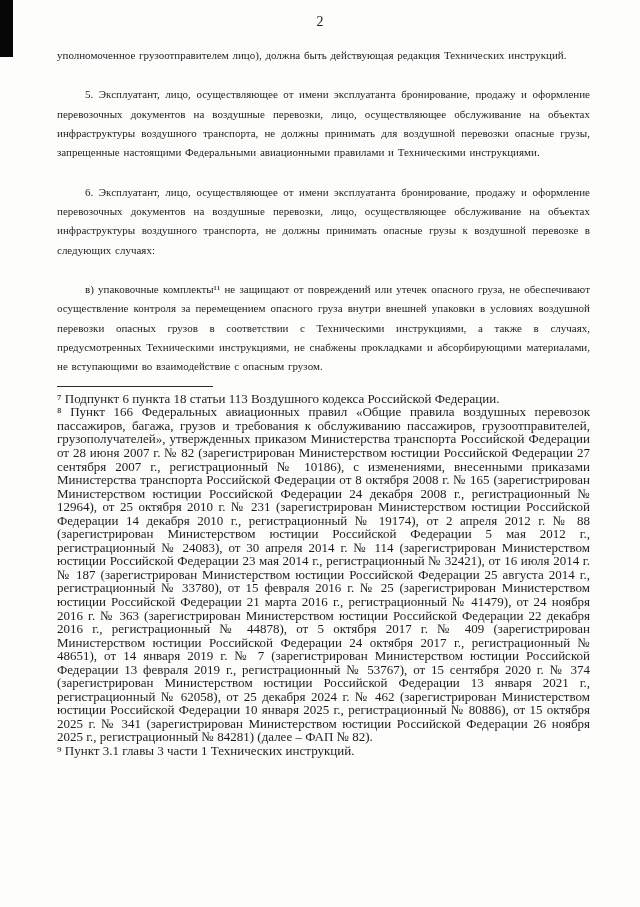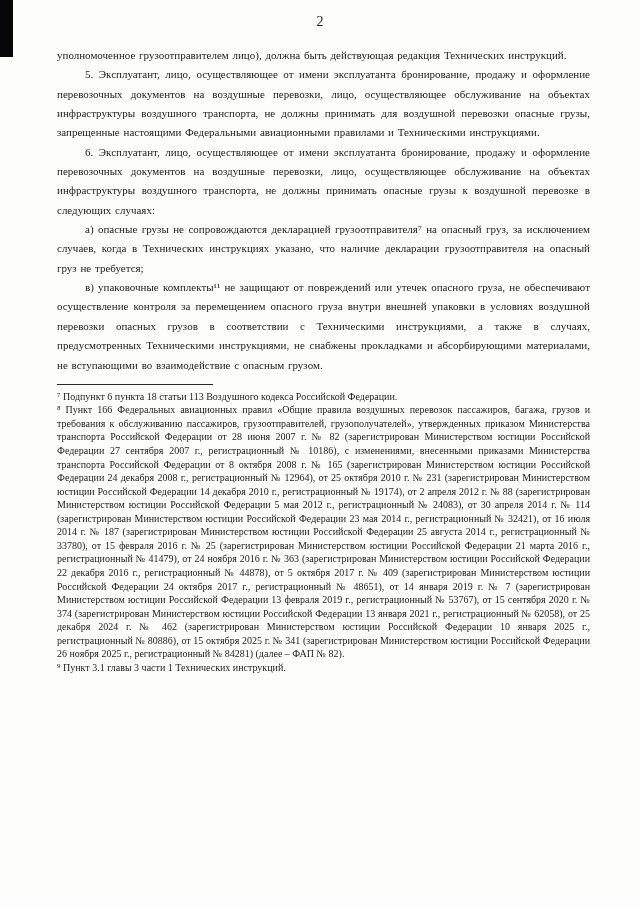--- a/index.html
+++ b/index.html
@@ -33,58 +33,57 @@
   }
   .content {
     padding: 15px 50px 0 57px;
   }
   .para {
     font-size: 11px;
     line-height: 19.35px;
     text-align: justify;
     word-spacing: 1px;
   }
-  .indent { text-indent: 28px; }
+  .indent { text-indent: 28px; margin-top: 20px; }
   .heading {
     font-size: 14.6px;
     line-height: 19px;
     font-weight: bold;
     text-align: center;
     margin: 19px 8px 19px 8px;
   }
   .footnotes { margin-top: 9px; }
   .fn-rule {
     width: 156px;
     height: 0;
     border-top: 1px solid #2a2a2a;
     margin: 0 0 5px 0;
   }
   .footnote {
-    font-size: 10px;
+    font-size: 13px;
     line-height: 13.55px;
     text-align: justify;
   }
 </style>
 </head>
 <body>
 
 <div class="page">
 
   <div class="scan-mark"></div>
 
   <div class="page-number">2</div>
 
   <div class="content">
 
     <p class="para">уполномоченное грузоотправителем лицо), должна быть действующая редакция Технических инструкций.</p>
 
 
     <p class="para indent">5. Эксплуатант, лицо, осуществляющее от имени эксплуатанта бронирование, продажу и оформление перевозочных документов на воздушные перевозки, лицо, осуществляющее обслуживание на объектах инфраструктуры воздушного транспорта, не должны принимать для воздушной перевозки опасные грузы, запрещенные настоящими Федеральными авиационными правилами и Техническими инструкциями.</p>
     <p class="para indent">6. Эксплуатант, лицо, осуществляющее от имени эксплуатанта бронирование, продажу и оформление перевозочных документов на воздушные перевозки, лицо, осуществляющее обслуживание на объектах инфраструктуры воздушного транспорта, не должны принимать опасные грузы к воздушной перевозке в следующих случаях:</p>
-    <p class="para indent">а) опасные грузы не сопровождаются декларацией грузоотправителя⁷ на опасный груз, за исключением случаев, когда в Технических инструкциях указано, что наличие декларации грузоотправителя на опасный груз не требуется;</p>
     <p class="para indent">в) упаковочные комплекты¹¹ не защищают от повреждений или утечек опасного груза, не обеспечивают осуществление контроля за перемещением опасного груза внутри внешней упаковки в условиях воздушной перевозки опасных грузов в соответствии с Техническими инструкциями, а также в случаях, предусмотренных Техническими инструкциями, не снабжены прокладками и абсорбирующими материалами, не вступающими во взаимодействие с опасным грузом.</p>
 
     <div class="footnotes">
       <div class="fn-rule"></div>
       <p class="footnote">⁷ Подпункт 6 пункта 18 статьи 113 Воздушного кодекса Российской Федерации.</p>
       <p class="footnote">⁸ Пункт 166 Федеральных авиационных правил «Общие правила воздушных перевозок пассажиров, багажа, грузов и требования к обслуживанию пассажиров, грузоотправителей, грузополучателей», утвержденных приказом Министерства транспорта Российской Федерации от 28 июня 2007 г. № 82 (зарегистрирован Министерством юстиции Российской Федерации 27 сентября 2007 г., регистрационный № 10186), с изменениями, внесенными приказами Министерства транспорта Российской Федерации от 8 октября 2008 г. № 165 (зарегистрирован Министерством юстиции Российской Федерации 24 декабря 2008 г., регистрационный № 12964), от 25 октября 2010 г. № 231 (зарегистрирован Министерством юстиции Российской Федерации 14 декабря 2010 г., регистрационный № 19174), от 2 апреля 2012 г. № 88 (зарегистрирован Министерством юстиции Российской Федерации 5 мая 2012 г., регистрационный № 24083), от 30 апреля 2014 г. № 114 (зарегистрирован Министерством юстиции Российской Федерации 23 мая 2014 г., регистрационный № 32421), от 16 июля 2014 г. № 187 (зарегистрирован Министерством юстиции Российской Федерации 25 августа 2014 г., регистрационный № 33780), от 15 февраля 2016 г. № 25 (зарегистрирован Министерством юстиции Российской Федерации 21 марта 2016 г., регистрационный № 41479), от 24 ноября 2016 г. № 363 (зарегистрирован Министерством юстиции Российской Федерации 22 декабря 2016 г., регистрационный № 44878), от 5 октября 2017 г. № 409 (зарегистрирован Министерством юстиции Российской Федерации 24 октября 2017 г., регистрационный № 48651), от 14 января 2019 г. № 7 (зарегистрирован Министерством юстиции Российской Федерации 13 февраля 2019 г., регистрационный № 53767), от 15 сентября 2020 г. № 374 (зарегистрирован Министерством юстиции Российской Федерации 13 января 2021 г., регистрационный № 62058), от 25 декабря 2024 г. № 462 (зарегистрирован Министерством юстиции Российской Федерации 10 января 2025 г., регистрационный № 80886), от 15 октября 2025 г. № 341 (зарегистрирован Министерством юстиции Российской Федерации 26 ноября 2025 г., регистрационный № 84281) (далее – ФАП № 82).</p>
       <p class="footnote">⁹ Пункт 3.1 главы 3 части 1 Технических инструкций.</p>
 
     </div>
 

